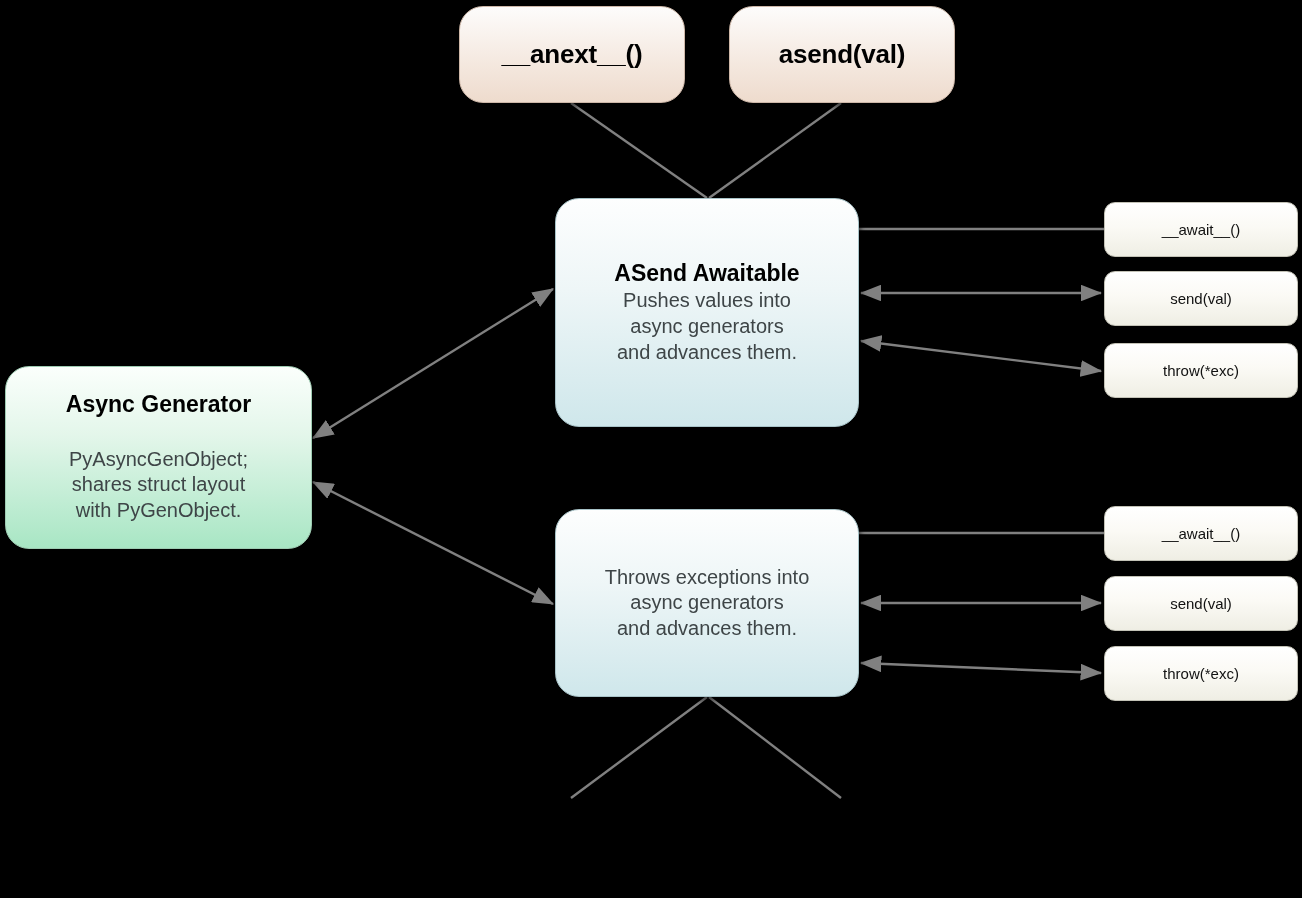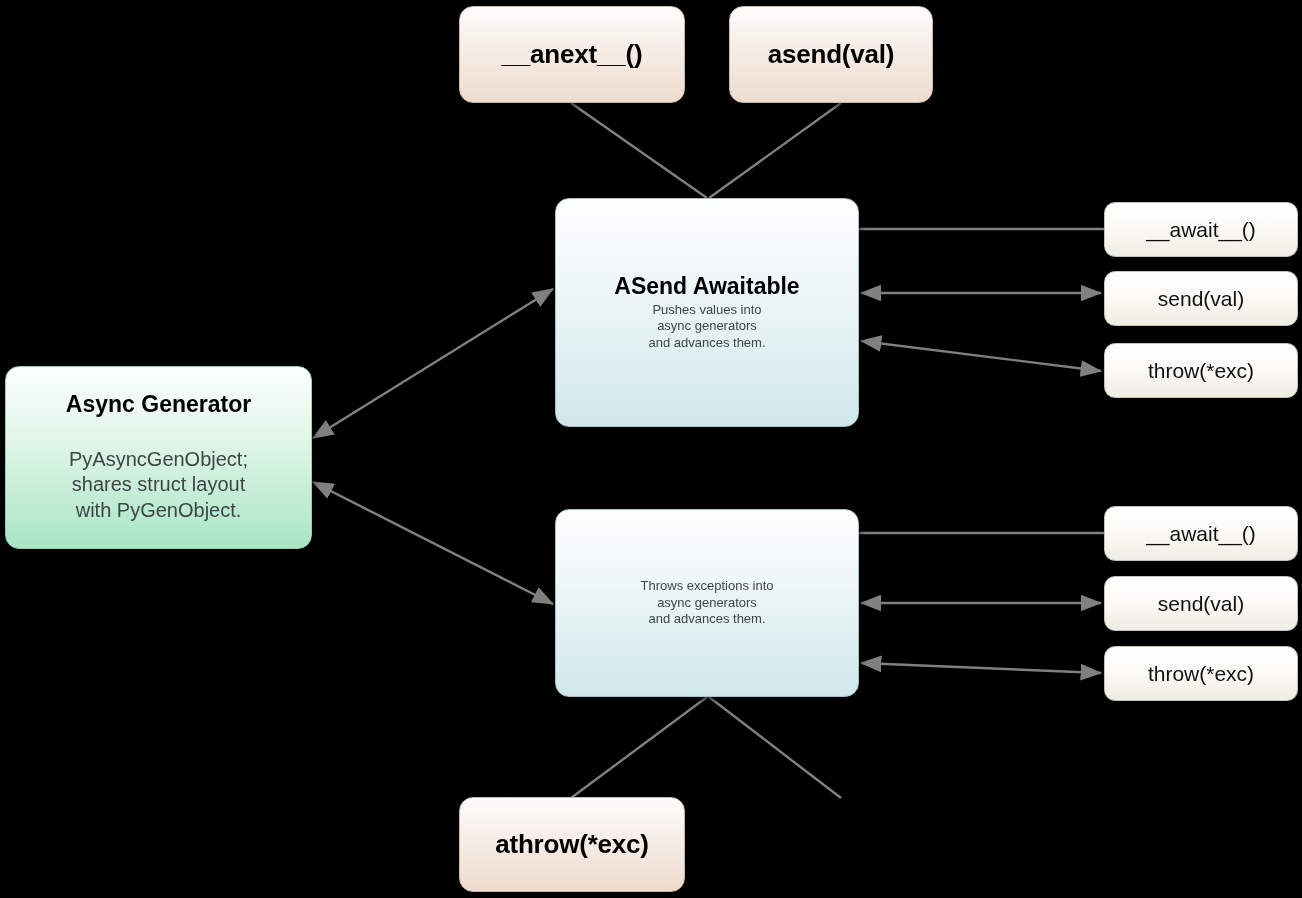--- a/index.html
+++ b/index.html
@@ -28,21 +28,21 @@
   }
 
   .node {
     position: absolute;
     box-sizing: border-box;
     display: flex;
     flex-direction: column;
     align-items: center;
     justify-content: center;
     text-align: center;
-    border-radius: 14px;
+    border-radius: 24px;
     border: 1px solid #b9b9b9;
     box-shadow: 2px 3px 5px rgba(0,0,0,0.55);
     z-index: 5;
   }
 
   
   .node.peach {
     background: linear-gradient(180deg, #fdfcfb 0%, #f7eee7 42%, #eedbcd 100%);
     border-color: #cdb7a8;
   }
@@ -60,21 +60,21 @@
     padding: 10px 14px;
   }
   .node.aqua .title {
     font-size: 23px;
     font-weight: bold;
     color: #000000;
     margin-bottom: 2px;
     line-height: 1.15;
   }
   .node.aqua .desc {
-    font-size: 13px;
+    font-size: 20px;
     color: #3e4547;
     line-height: 1.28;
     white-space: pre-line;
   }
 
   
   .node.green {
     background: linear-gradient(180deg, #fbfffc 0%, #e3f6ea 38%, #a8e6c4 100%);
     border-color: #9ecbb2;
     padding: 22px 14px;
@@ -94,21 +94,21 @@
     margin-top: 27px;
   }
 
   
   .node.cream {
     background: linear-gradient(180deg, #ffffff 0%, #fbfaf5 45%, #efeee4 100%);
     border-color: #c3c2b6;
     border-radius: 11px;
   }
   .node.cream .title {
-    font-size: 21px;
+    font-size: 15px;
     font-weight: normal;
     color: #111111;
   }
 </style>
 </head>
 <body>
 
 <div id="stage">
 
   <svg id="wires" viewBox="0 0 1302 898" width="1302" height="898" xmlns="http://www.w3.org/2000/svg">
@@ -140,21 +140,21 @@
       <path d="M858,533 L1104,533"></path>
       <path d="M861,603 L1101,603" marker-start="url(#ahStart)" marker-end="url(#ahEnd)"></path>
       <path d="M861,663 L1101,673" marker-start="url(#ahStart)" marker-end="url(#ahEnd)"></path>
     </g>
   </svg>
 
   <div class="node peach" style="left:459px; top:6px; width:226px; height:97px;">
     <div class="title">__anext__()</div>
   </div>
 
-  <div class="node peach" style="left:729px; top:6px; width:204px; height:97px;">
+  <div class="node peach" style="left:729px; top:6px; width:226px; height:97px;">
     <div class="title">asend(val)</div>
   </div>
 
   <div class="node green" style="left:5px; top:366px; width:307px; height:183px;">
     <div class="title">Async Generator</div>
     <div class="desc">PyAsyncGenObject;
 shares struct layout
 with PyGenObject.</div>
   </div>
 
@@ -184,18 +184,15 @@
   <div class="node cream" style="left:1104px; top:506px; width:194px; height:55px;">
     <div class="title">__await__()</div>
   </div>
   <div class="node cream" style="left:1104px; top:576px; width:194px; height:55px;">
     <div class="title">send(val)</div>
   </div>
   <div class="node cream" style="left:1104px; top:646px; width:194px; height:55px;">
     <div class="title">throw(*exc)</div>
   </div>
 
-  <div class="node peach" style="left:459px; top:797px; width:226px; height:95px;">
-    <div class="title">athrow(*exc)</div>
-  </div>
 
 
 </div>
 
 </body></html>

